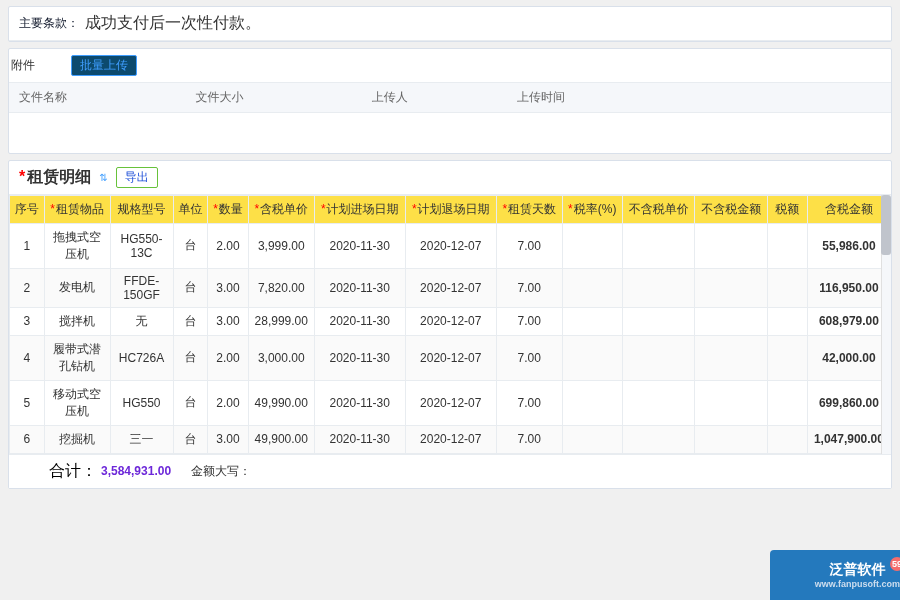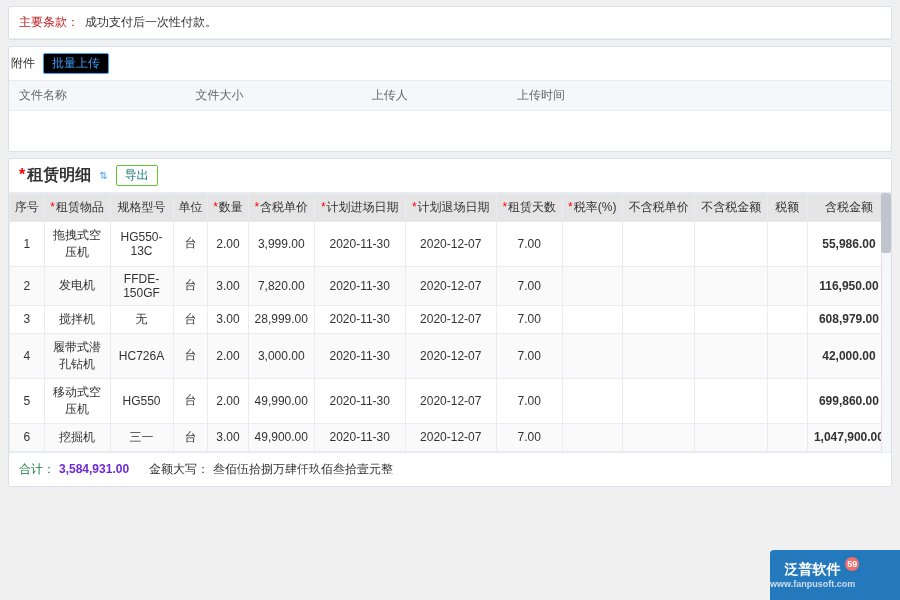--- a/index.html
+++ b/index.html
@@ -27,50 +27,51 @@
     }
 
     .section-row {
       display: flex;
       align-items: center;
       padding: 6px 10px;
       border-bottom: 1px solid #e8ecf0;
       min-height: 32px;
     }
     .section-label {
-      color: #b91c1c;
+      color: #0f172a;
       font-size: 12px;
       white-space: nowrap;
       margin-right: 6px;
     }
     .section-value {
       color: #333;
-      font-size: 12px;
+      font-size: 16px;
     }
 
     
     .attach-header {
       display: flex;
       align-items: center;
       padding: 6px 2px;
       border-bottom: 1px solid #e8ecf0;
       gap: 8px;
     }
     .attach-title {
       font-size: 12px;
       color: #333;
     }
     .btn-upload {
-      background: #000000;
+      background: #0c4a6e;
       border: 1px solid #409EFF;
       color: #409EFF;
       padding: 1px 8px;
       border-radius: 2px;
       cursor: pointer;
       font-size: 12px;
+      margin-left: 28px;
     }
     .attach-table {
       width: 100%;
       border-collapse: collapse;
     }
     .attach-table th {
       background: #f5f7fa;
       color: #666;
       font-weight: normal;
       padding: 6px 10px;
@@ -96,40 +97,40 @@
       font-weight: bold;
     }
     .rental-title::before {
       content: '*';
       color: red;
       margin-right: 2px;
     }
     .btn-export {
       background: #fff;
       border: 1px solid #67C23A;
-      color: #0f766e;
+      color: #1d4ed8;
       padding: 1px 8px;
       border-radius: 2px;
       cursor: pointer;
       font-size: 12px;
     }
     .sort-icon {
       color: #409EFF;
       cursor: pointer;
       font-size: 10px;
     }
 
     
     .main-table {
       width: 100%;
       border-collapse: collapse;
       font-size: 12px;
     }
     .main-table th {
-      background: #e5e5e5;
+      background: #fde047;
       color: #333;
       font-weight: normal;
       padding: 5px 4px;
       text-align: center;
       border: 1px solid #e8ecf0;
       white-space: nowrap;
     }
     .main-table td {
       padding: 5px 4px;
       text-align: center;
@@ -158,23 +159,24 @@
     
     .footer-row {
       display: flex;
       align-items: center;
       padding: 6px 10px;
       border-top: 1px solid #e8ecf0;
       background: #fff;
       min-height: 34px;
     }
     .footer-total-label {
-      color: #15803d;
-      font-size: 12px;
+      color: #000000;
+      font-size: 16px;
       margin-right: 4px;
+      margin-left: 30px;
     }
     .footer-total-value {
       color: #6d28d9;
       font-size: 12px;
       font-weight: bold;
       margin-right: 20px;
     }
     .footer-amount-label {
       color: #333;
       font-size: 12px;
@@ -188,21 +190,21 @@
     
     .branding {
       position: fixed;
       bottom: 0;
       right: 0;
       width: 130px;
       height: 50px;
       background: rgba(0,100,180,0.85);
       display: flex;
       align-items: center;
-      justify-content: flex-start;
+      justify-content: flex-end;
       color: #fff;
       font-size: 13px;
       font-weight: bold;
       border-top-left-radius: 4px;
     }
     .branding-sub {
       font-size: 9px;
       color: #cde;
       display: block;
       text-align: center;
@@ -410,21 +412,20 @@
       </table>
       <div class="scrollbar-track">
         <div class="scrollbar-thumb"></div>
       </div>
     </div>
 
     <div class="footer-row">
       <span class="footer-total-label">合计：</span>
       <span class="footer-total-value">3,584,931.00</span>
       <span class="footer-amount-label">金额大写：</span>
-      <span class="footer-amount-value">叁佰伍拾捌万肆仟玖佰叁拾壹元整</span>
     </div>
   </div>
 
 </div>
 
 <div class="branding" style="position:fixed;bottom:0;right:0;width:130px;height:50px;">
   <div style="text-align:center;position:relative;">
     <span style="font-size:14px;font-weight:bold;">泛普软件</span>
     <span class="badge-count">59</span>
     <span class="branding-sub">www.fanpusoft.com</span>

